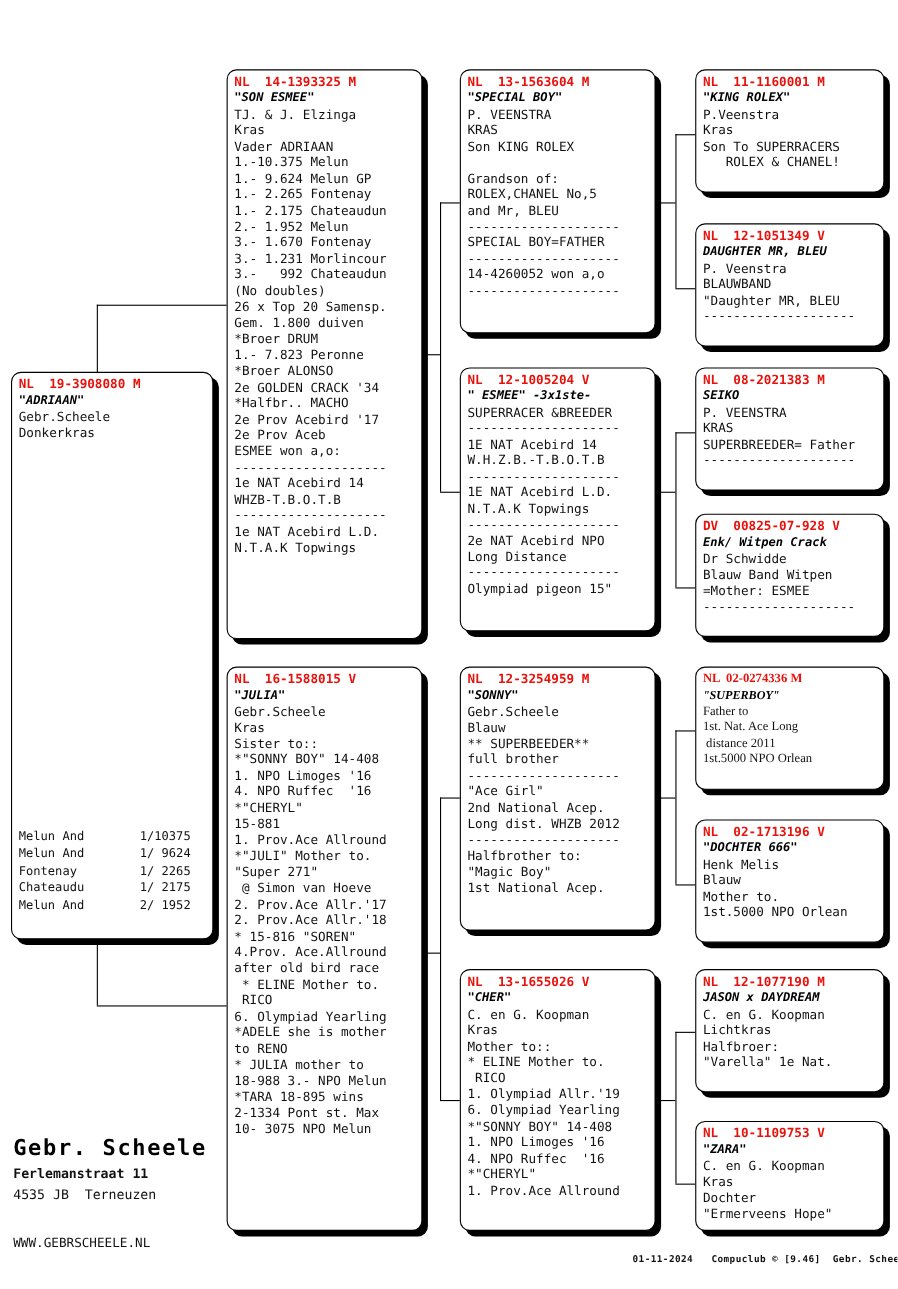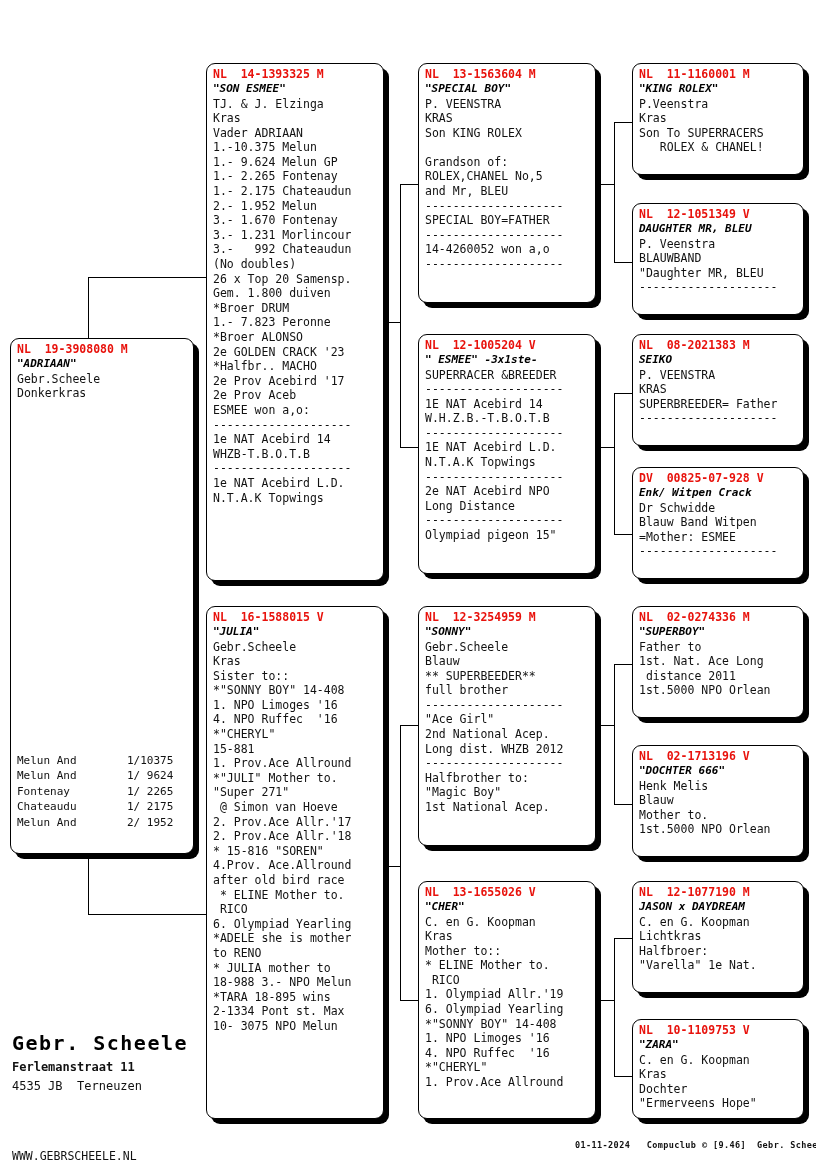--- a/index.html
+++ b/index.html
@@ -27,21 +27,21 @@
 
   
   .hline{position:absolute;background:#000;height:1px;}
   .vline{position:absolute;background:#000;width:1px;}
 
   
   .owner{position:absolute;left:12px;top:1031px;
          font-size:20px;font-weight:bold;letter-spacing:1.5px;
          white-space:pre;color:#000;}
   .addr{position:absolute;left:12px;font-size:12px;white-space:pre;color:#111;}
-  .site{position:absolute;left:12px;top:1149px;font-size:11.5px;
+  .site{position:absolute;left:12px;top:1123px;font-size:11.5px;
         white-space:pre;color:#111;}
   .credits{position:absolute;left:575px;top:1140px;font-size:8.5px;
            font-weight:bold;letter-spacing:.4px;white-space:pre;color:#111;}
 
   
   .statrow{font-size:11px;line-height:15.6px;white-space:pre;color:#111;}
   .statrow .r{display:inline-block;width:110px;}
 </style>
 </head>
 <body>
@@ -114,21 +114,21 @@
         <div class="ln">2.- 1.952 Melun</div>
         <div class="ln">3.- 1.670 Fontenay</div>
         <div class="ln">3.- 1.231 Morlincour</div>
         <div class="ln">3.-   992 Chateaudun</div>
         <div class="ln">(No doubles)</div>
         <div class="ln">26 x Top 20 Samensp.</div>
         <div class="ln">Gem. 1.800 duiven</div>
         <div class="ln">*Broer DRUM</div>
         <div class="ln">1.- 7.823 Peronne</div>
         <div class="ln">*Broer ALONSO</div>
-        <div class="ln">2e GOLDEN CRACK '23</div>
+        <div class="ln">2e GOLDEN CRACK '34</div>
         <div class="ln">*Halfbr.. MACHO</div>
         <div class="ln">2e Prov Acebird '17</div>
         <div class="ln">2e Prov Aceb</div>
         <div class="ln">ESMEE won a,o:</div>
         <div class="ln">--------------------</div>
         <div class="ln">1e NAT Acebird 14</div>
         <div class="ln">WHZB-T.B.O.T.B</div>
         <div class="ln">--------------------</div>
         <div class="ln">1e NAT Acebird L.D.</div>
         <div class="ln">N.T.A.K Topwings</div>
@@ -282,21 +282,21 @@
     <div class="ring">DV  00825-07-928 V</div>
     <div class="nick">Enk/ Witpen Crack</div>
     <div>
         <div class="ln">Dr Schwidde</div>
         <div class="ln">Blauw Band Witpen</div>
         <div class="ln">=Mother: ESMEE</div>
         <div class="ln">--------------------</div>
       </div>
   </div>
 
-  <div class="box" style="left:632px;top:606px;width:172px;height:112px;">
+  <div class="box" style="left:632px;top:606px;width:172px;height:112px;font-family:Liberation Serif, serif;">
     <div class="ring">NL  02-0274336 M</div>
     <div class="nick">"SUPERBOY"</div>
     <div>
         <div class="ln">Father to</div>
         <div class="ln">1st. Nat. Ace Long</div>
         <div class="ln"> distance 2011</div>
         <div class="ln">1st.5000 NPO Orlean</div>
       </div>
   </div>
 

